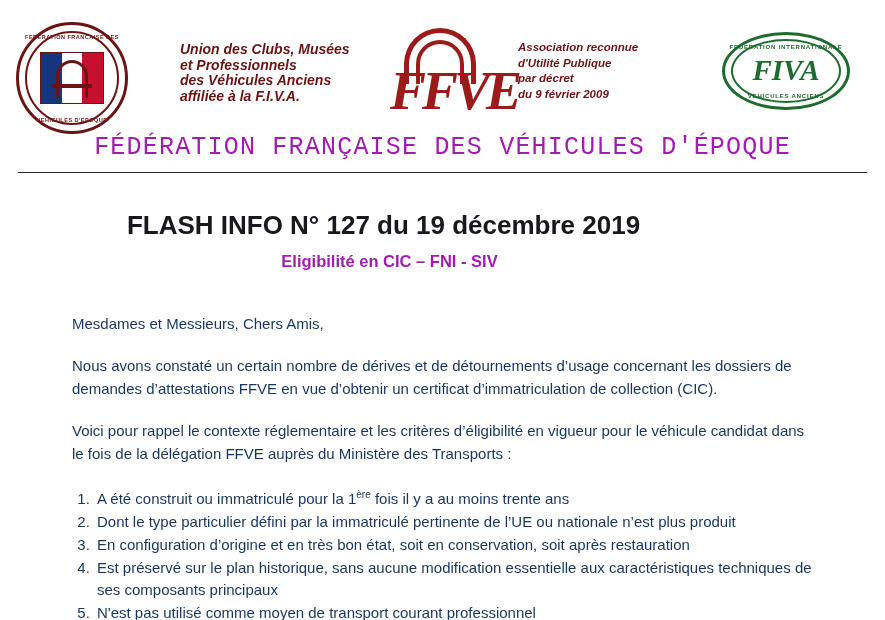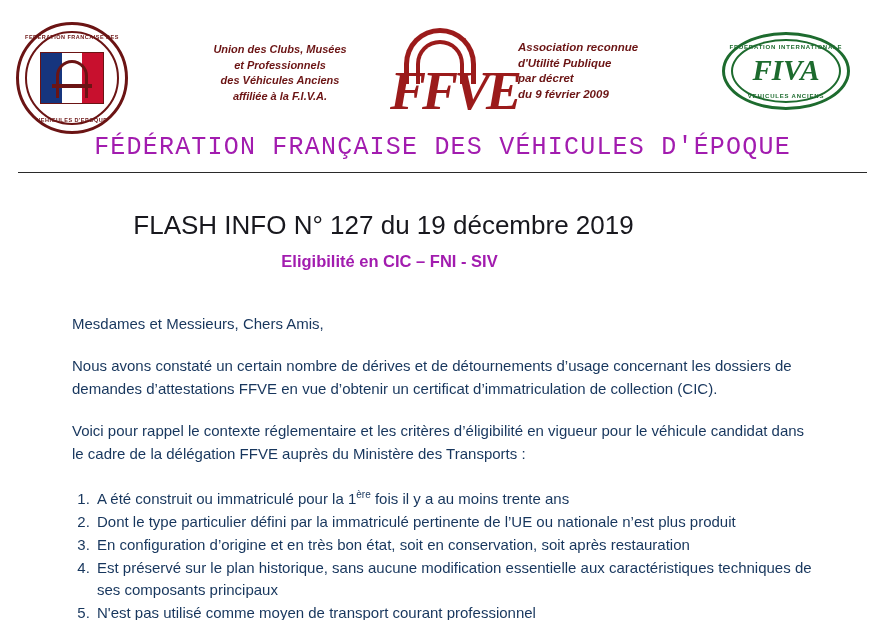--- a/index.html
+++ b/index.html
@@ -101,23 +101,23 @@
     width: 100%;
     text-align: center;
   }
 
   
   .head-text-left {
     position: absolute;
     left: 180px;
     top: 42px;
     width: 200px;
-    text-align: center;
+    text-align: left;
     color: #6b1414;
-    font-size: 11px;
+    font-size: 14px;
     font-weight: bold;
     font-style: italic;
     line-height: 15.5px;
   }
 
   
   .monogram {
     position: absolute;
     left: 390px;
     top: 26px;
@@ -250,21 +250,21 @@
   }
 
   
   .doc-title {
     position: absolute;
     left: 0;
     top: 210px;
     width: 767px;
     text-align: center;
     font-size: 26px;
-    font-weight: normal;
+    font-weight: bold;
     color: #18181e;
   }
   .doc-subtitle {
     position: absolute;
     left: 0;
     top: 252px;
     width: 779px;
     text-align: center;
     font-size: 16.5px;
     font-weight: bold;
@@ -348,21 +348,21 @@
     <div class="fed-title">FÉDÉRATION FRANÇAISE DES VÉHICULES D'ÉPOQUE</div>
     <div class="rule"></div>
   </div>
 
   <div class="doc-title">FLASH INFO N° 127 du 19 décembre 2019</div>
   <div class="doc-subtitle">Eligibilité en CIC – FNI - SIV</div>
 
   <div class="body-text">
     <p class="para">Mesdames et Messieurs, Chers Amis,</p>
     <p class="para">Nous avons constaté un certain nombre de dérives et de détournements d’usage concernant les dossiers de demandes d’attestations FFVE en vue d’obtenir un certificat d’immatriculation de collection (CIC).</p>
-    <p class="para">Voici pour rappel le contexte réglementaire et les critères d’éligibilité en vigueur pour le véhicule candidat dans le cadre de la délégation FFVE auprès du Ministère des Transports :</p>
+    <p class="para">Voici pour rappel le contexte réglementaire et les critères d’éligibilité en vigueur pour le véhicule candidat dans le fois de la délégation FFVE auprès du Ministère des Transports :</p>
     <ol class="criteria">
       <li><span>A été construit ou immatriculé pour la 1</span><sup>ère</sup><span> fois il y a au moins trente ans</span></li>
       <li>Dont le type particulier défini par la immatriculé pertinente de l’UE ou nationale n’est plus produit</li>
       <li>En configuration d’origine et en très bon état, soit en conservation, soit après restauration</li>
       <li>Est préservé sur le plan historique, sans aucune modification essentielle aux caractéristiques techniques de ses composants principaux</li>
       <li>N'est pas utilisé comme moyen de transport courant professionnel</li>
     </ol>
   </div>
 
 </div>

